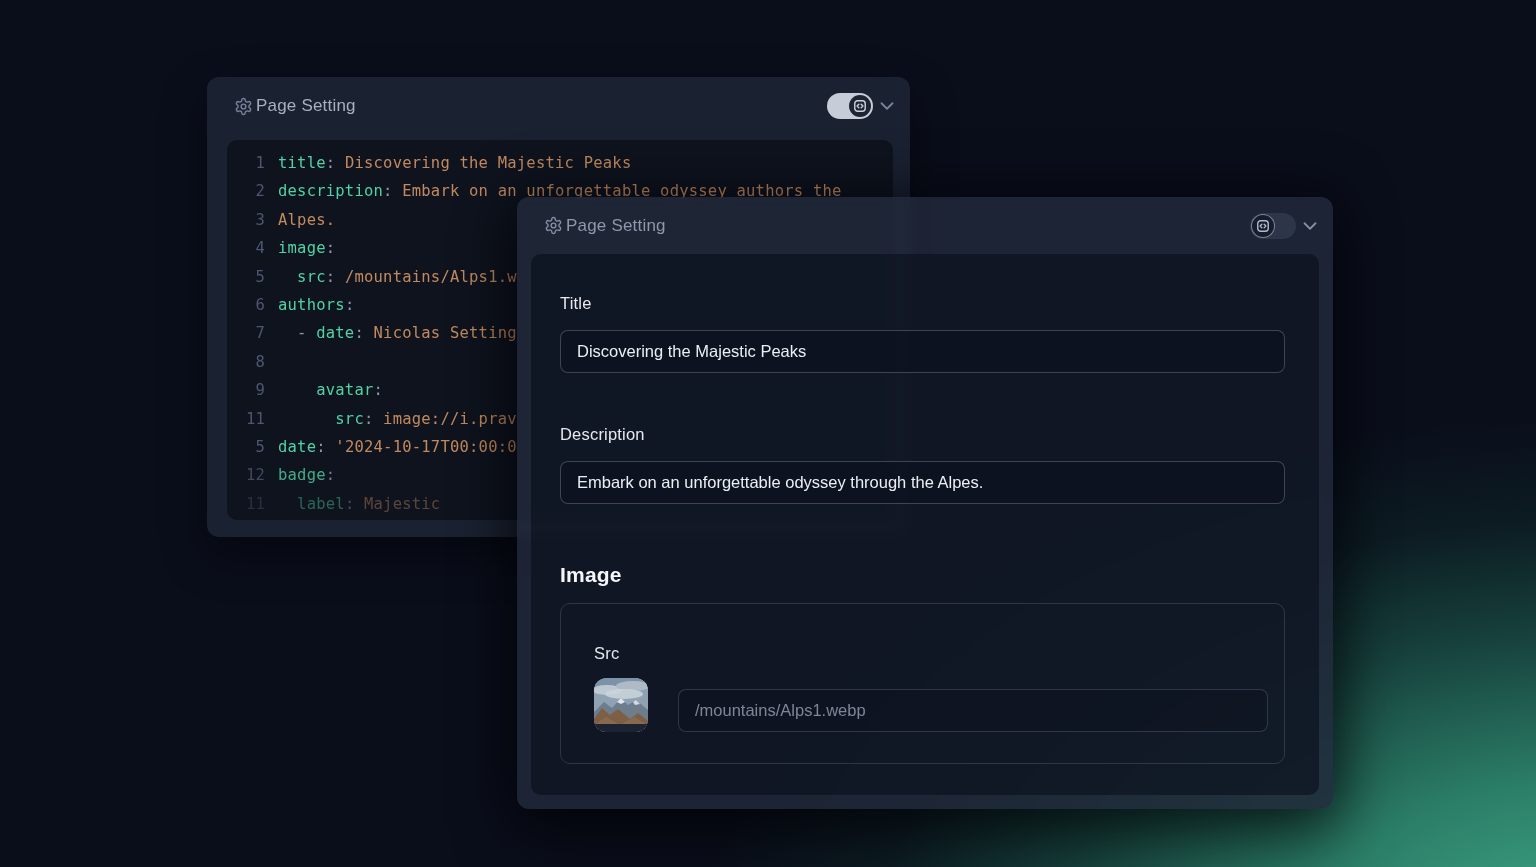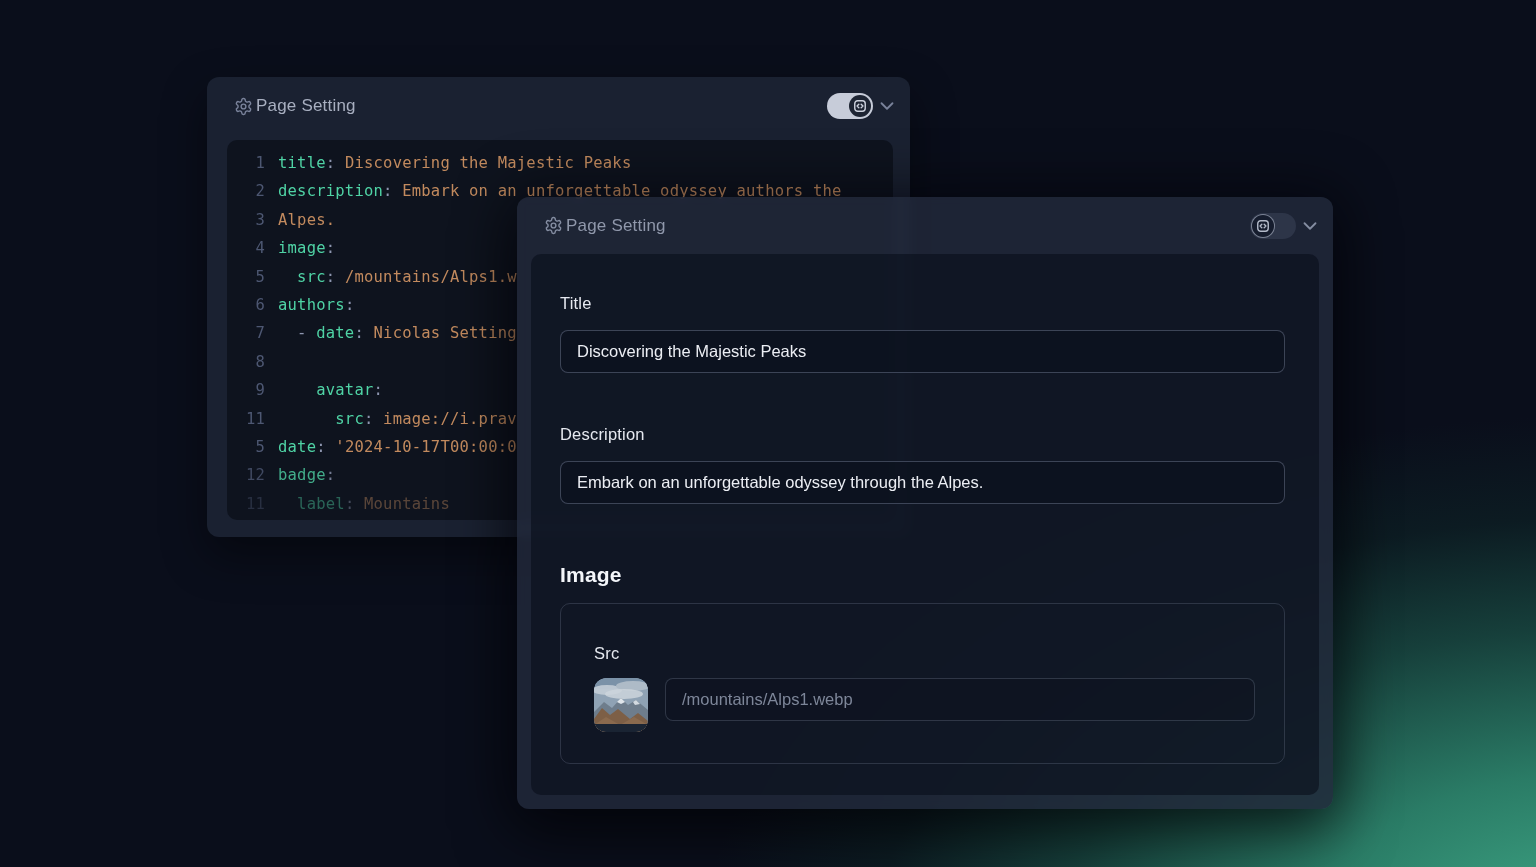--- a/index.html
+++ b/index.html
@@ -94,21 +94,21 @@
     font-size:16.5px; color:#eceef4; outline:none;
   }
   .gap-lg { margin-top:52px; }
   .section-heading { margin-top:59px; font-size:21px; font-weight:700; color:#f4f6fa; letter-spacing:.2px; }
 
   .image-card {
     margin-top:16px; width:725px; height:161px;
     border:1px solid rgba(148,160,185,.22); border-radius:10px;
     padding:40px 0 0 33px;
   }
-  .src-row { display:flex; align-items:flex-start; gap:17px; margin-top:15px; }
+  .src-row { display:flex; align-items:flex-end; gap:30px; margin-top:15px; }
   .thumb { width:54px; height:54px; border-radius:12px; flex:none; display:block; }
   .src-input {
     width:590px; height:43px;
     background:rgba(7,11,23,.25);
     border:1px solid rgba(148,160,185,.25); border-radius:8px;
     padding:0 16px; font-family:"Liberation Sans",sans-serif;
     font-size:16.5px; color:#7d8699; outline:none;
   }
 </style>
 </head>
@@ -145,21 +145,21 @@
         <div class="code-line"><span class="ln">3</span><span><span class="tok-value">Alpes.</span></span></div>
         <div class="code-line"><span class="ln">4</span><span><span class="tok-key">image</span><span class="tok-punc">:</span></span></div>
         <div class="code-line"><span class="ln">5</span><span><span class="tok-plain">  </span><span class="tok-key">src</span><span class="tok-punc">: </span><span class="tok-value">/mountains/Alps1.w</span></span></div>
         <div class="code-line"><span class="ln">6</span><span><span class="tok-key">authors</span><span class="tok-punc">:</span></span></div>
         <div class="code-line"><span class="ln">7</span><span><span class="tok-plain">  </span><span class="tok-punc">- </span><span class="tok-key">date</span><span class="tok-punc">: </span><span class="tok-value">Nicolas Setting</span></span></div>
         <div class="code-line"><span class="ln">8</span></div>
         <div class="code-line"><span class="ln">9</span><span><span class="tok-plain">    </span><span class="tok-key">avatar</span><span class="tok-punc">:</span></span></div>
         <div class="code-line"><span class="ln">11</span><span><span class="tok-plain">      </span><span class="tok-key">src</span><span class="tok-punc">: </span><span class="tok-value">image://i.prav</span></span></div>
         <div class="code-line"><span class="ln">5</span><span><span class="tok-key">date</span><span class="tok-punc">: </span><span class="tok-value">'2024-10-17T00:00:0</span></span></div>
         <div class="code-line" style="opacity: 0.8;"><span class="ln">12</span><span><span class="tok-key">badge</span><span class="tok-punc">:</span></span></div>
-        <div class="code-line" style="opacity: 0.42;"><span class="ln">11</span><span><span class="tok-plain">  </span><span class="tok-key">label</span><span class="tok-punc">: </span><span class="tok-value">Mountains</span></span></div>
+        <div class="code-line" style="opacity: 0.42;"><span class="ln">11</span><span><span class="tok-plain">  </span><span class="tok-key">label</span><span class="tok-punc">: </span><span class="tok-value">Majestic</span></span></div>
       </div>
   </div>
 </section>
 
 <section class="panel form-panel">
   <div class="panel-header">
     <svg class="gear" viewBox="0 0 24 24" fill="none" stroke="currentColor" stroke-width="1.8" stroke-linecap="round" stroke-linejoin="round">
       <path d="M12.22 2h-.44a2 2 0 0 0-2 2v.18a2 2 0 0 1-1 1.73l-.43.25a2 2 0 0 1-2 0l-.15-.08a2 2 0 0 0-2.73.73l-.22.38a2 2 0 0 0 .73 2.73l.15.1a2 2 0 0 1 1 1.72v.51a2 2 0 0 1-1 1.74l-.15.09a2 2 0 0 0-.73 2.73l.22.38a2 2 0 0 0 2.73.73l.15-.08a2 2 0 0 1 2 0l.43.25a2 2 0 0 1 1 1.73V20a2 2 0 0 0 2 2h.44a2 2 0 0 0 2-2v-.18a2 2 0 0 1 1-1.73l.43-.25a2 2 0 0 1 2 0l.15.08a2 2 0 0 0 2.73-.73l.22-.39a2 2 0 0 0-.73-2.73l-.15-.08a2 2 0 0 1-1-1.74v-.5a2 2 0 0 1 1-1.74l.15-.09a2 2 0 0 0 .73-2.73l-.22-.38a2 2 0 0 0-2.73-.73l-.15.08a2 2 0 0 1-2 0l-.43-.25a2 2 0 0 1-1-1.73V4a2 2 0 0 0-2-2z"></path>
         <circle cx="12" cy="12" r="3"></circle>
     </svg>

